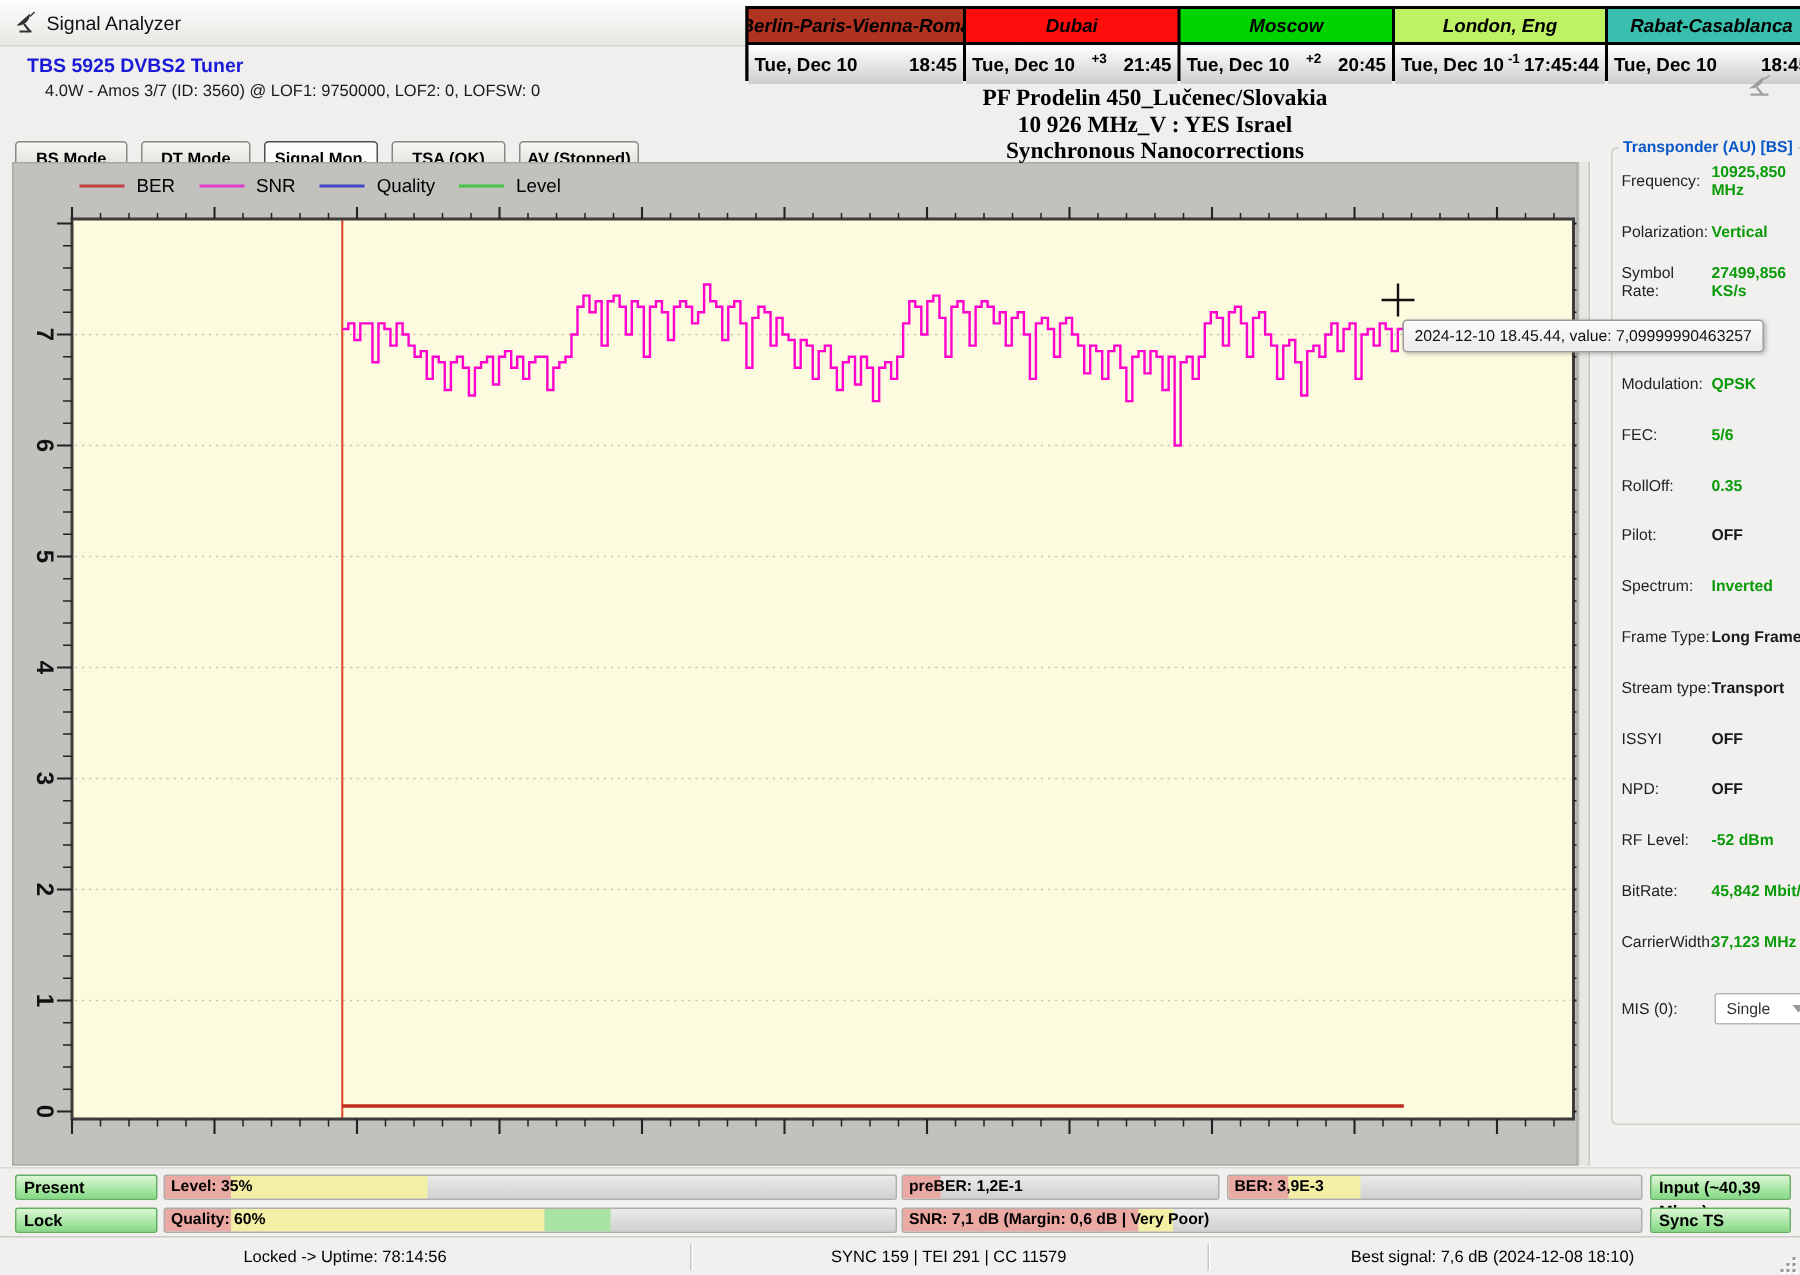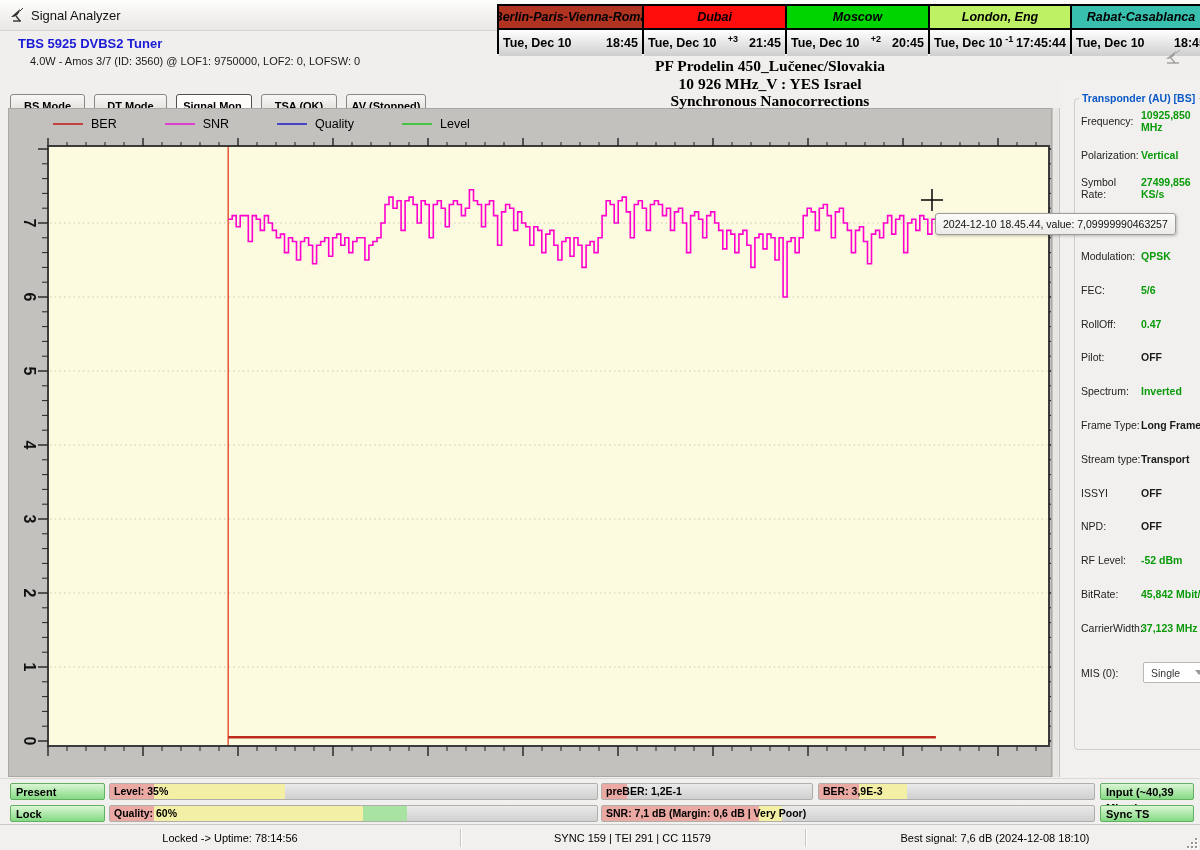--- a/index.html
+++ b/index.html
@@ -38,21 +38,21 @@
     display:flex;align-items:center;justify-content:center;color:#000;cursor:pointer;}
   .tab.active{background:#FCFBFA;border:1px solid #504F4C;box-shadow:inset 0 0 0 1px #FFF;}
 
   
   #site-title{position:absolute;left:520px;top:57px;width:500px;text-align:center;
     font-family:"Liberation Serif",serif;font-weight:bold;font-size:15.5px;line-height:17.5px;color:#000;z-index:5;}
 
   
   #chart-panel{position:absolute;left:8px;top:108px;width:1044px;height:669px;
     background:#C2C1BE;border:1px solid #A9A8A5;box-sizing:border-box;}
-  #legend{position:absolute;left:44px;top:8px;display:flex;gap:48px;align-items:center;z-index:4;}
+  #legend{position:absolute;left:44px;top:8px;display:flex;gap:16px;align-items:center;z-index:4;}
   .lg-item{display:flex;align-items:center;gap:8px;font-size:12.5px;color:#000;}
   .lg-line{width:30px;height:2px;}
   #chart{position:absolute;left:0;top:0;}
 
   
   #tooltip{position:absolute;left:935px;top:213px;height:20px;line-height:20px;padding:0 7px;
     background:linear-gradient(#FBFBFA,#ECEBE9);border:1px solid #9D9C99;border-radius:3px;
     font-size:10.5px;white-space:nowrap;box-shadow:1px 1px 3px rgba(0,0,0,.25);z-index:40;}
   #splitter{position:absolute;left:1052px;top:108px;width:8px;height:669px;
     background:#E8E6E3;border-left:1px solid #C7C5C1;border-right:1px solid #C7C5C1;box-sizing:border-box;cursor:col-resize;}
@@ -426,21 +426,21 @@
           <div class="tp-row">
             <span class="tp-lab">Modulation:</span>
             <span class="tp-val green">QPSK</span>
           </div>
           <div class="tp-row">
             <span class="tp-lab">FEC:</span>
             <span class="tp-val green">5/6</span>
           </div>
           <div class="tp-row">
             <span class="tp-lab">RollOff:</span>
-            <span class="tp-val green">0.47</span>
+            <span class="tp-val green">0.35</span>
           </div>
           <div class="tp-row">
             <span class="tp-lab">Pilot:</span>
             <span class="tp-val">OFF</span>
           </div>
           <div class="tp-row">
             <span class="tp-lab">Spectrum:</span>
             <span class="tp-val green">Inverted</span>
           </div>
           <div class="tp-row">

